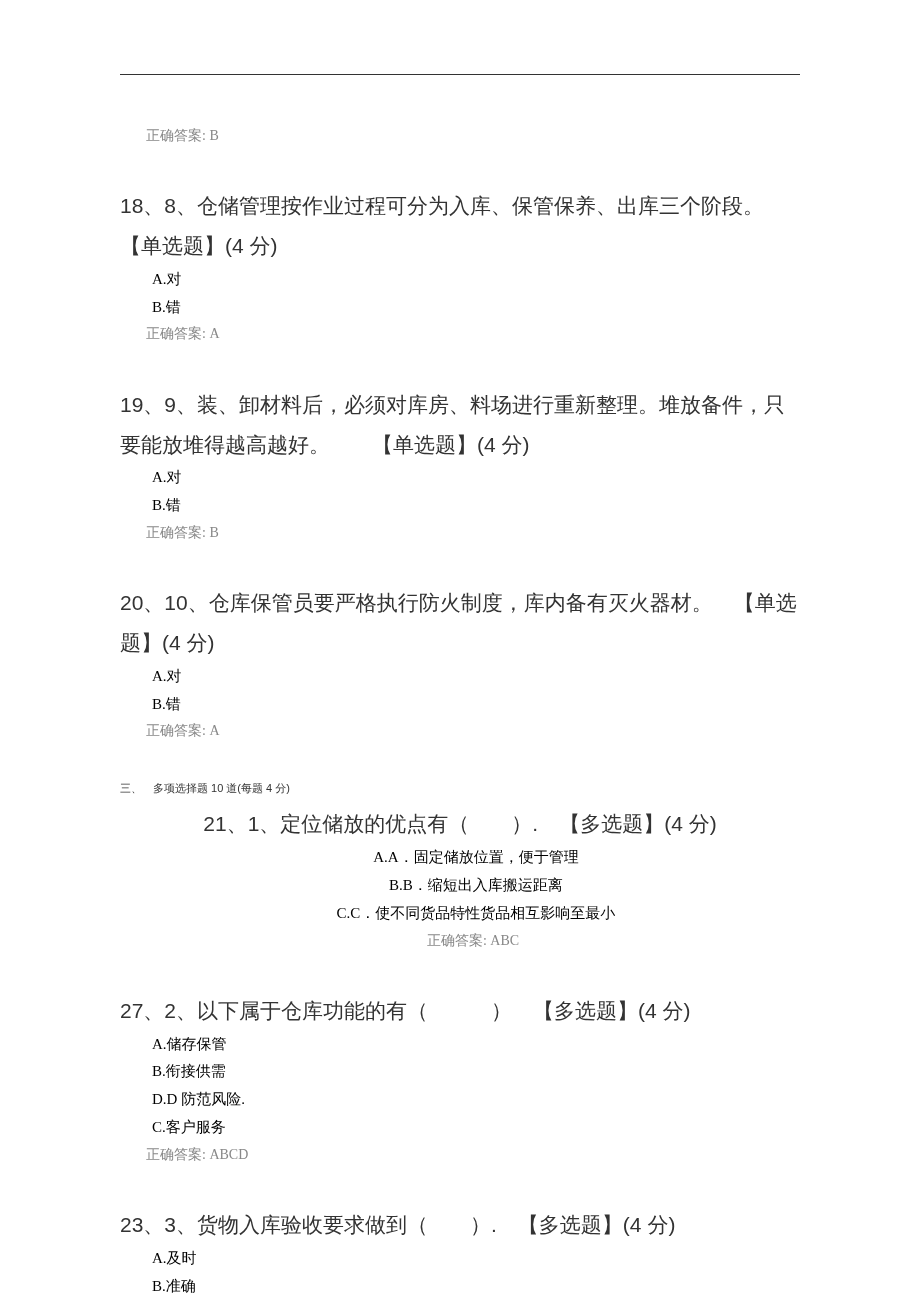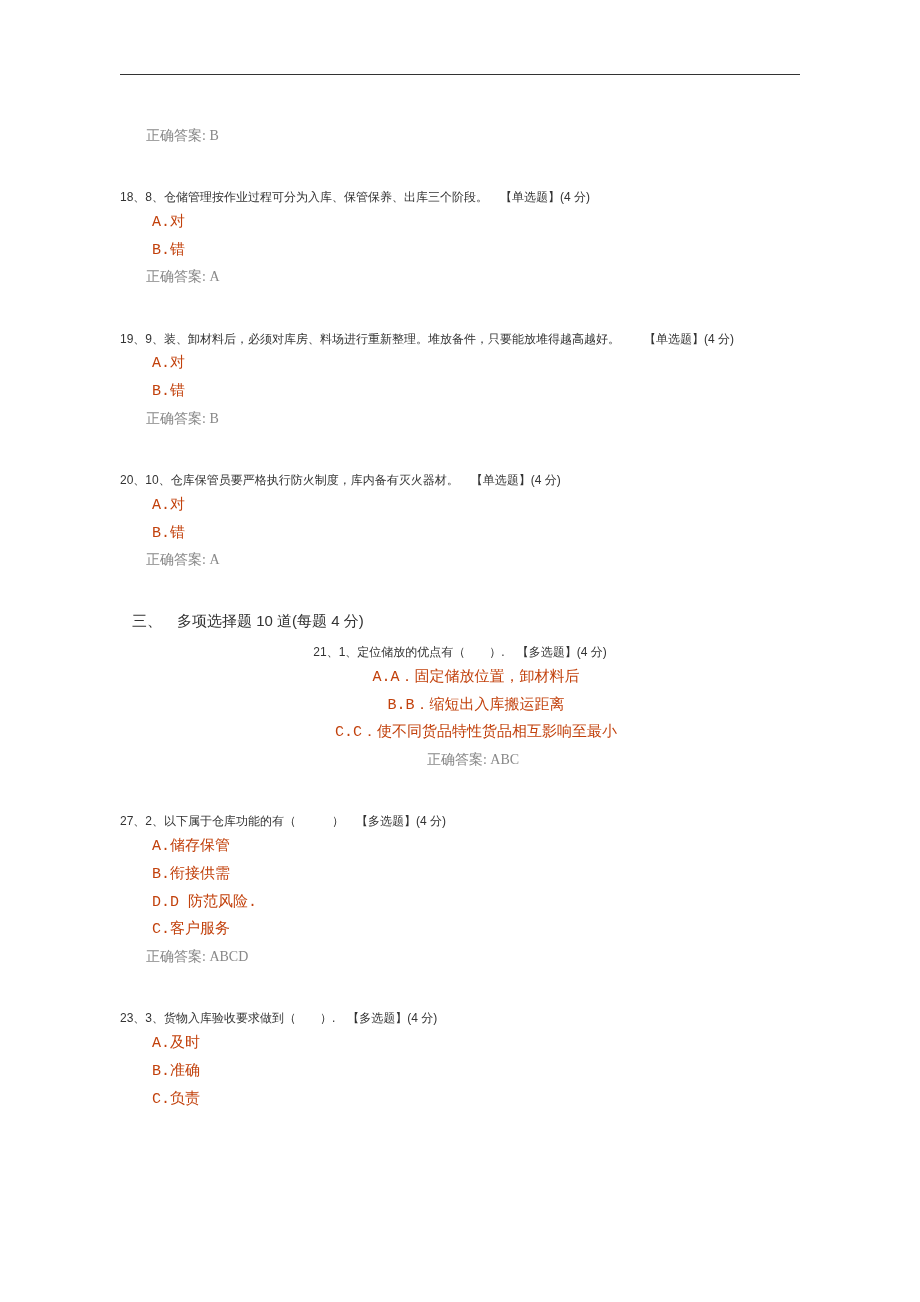--- a/index.html
+++ b/index.html
@@ -29,42 +29,41 @@
       font-size: 14px;
       color: #888888;
       font-family: "SimSun", "宋体", serif;
       margin-left: 26px;
       line-height: 1.8;
     }
     .question-block {
       margin-top: 38px;
     }
     .question-stem {
-      font-size: 12px;
+      font-size: 21px;
       color: #333333;
       font-family: "Microsoft YaHei", "SimHei", sans-serif;
       line-height: 1.9;
     }
     .question-stem.wrapped {
       text-indent: 0;
     }
     .option-line {
       font-size: 15px;
-      color: #c2410c;
-      font-family: Liberation Mono, monospace;
+      color: #000000;
+      font-family: Liberation Serif, serif;
       margin-left: 32px;
       line-height: 1.85;
     }
     .section-header {
-      font-size: 15px;
+      font-size: 11px;
       color: #333333;
       font-family: "Microsoft YaHei", "SimHei", sans-serif;
       line-height: 1.9;
       margin-top: 34px;
-      margin-left: 12px;
     }
     .question-block-tight {
       margin-top: 6px;
       text-align: center;
     }
   </style>
 </head>
 <body>
 
 <div class="top-line"></div>
@@ -103,21 +102,21 @@
     <div class="answer-line">
       <span>正确答案:</span>
       <span>A</span>
     </div>
   </div>
 
   <div class="section-header">三、　多项选择题 10 道(每题 4 分)</div>
 
   <div class="question-block-tight">
     <div class="question-stem">21、1、定位储放的优点有（　　）.　【多选题】(4 分)</div>
-    <div class="option-line">A.A．固定储放位置，卸材料后</div>
+    <div class="option-line">A.A．固定储放位置，便于管理</div>
     <div class="option-line">B.B．缩短出入库搬运距离</div>
     <div class="option-line">C.C．使不同货品特性货品相互影响至最小</div>
     <div class="answer-line">
       <span>正确答案:</span>
       <span>ABC</span>
     </div>
   </div>
 
   <div class="question-block">
     <div class="question-stem">27、2、以下属于仓库功能的有（　　　）　【多选题】(4 分)</div>

